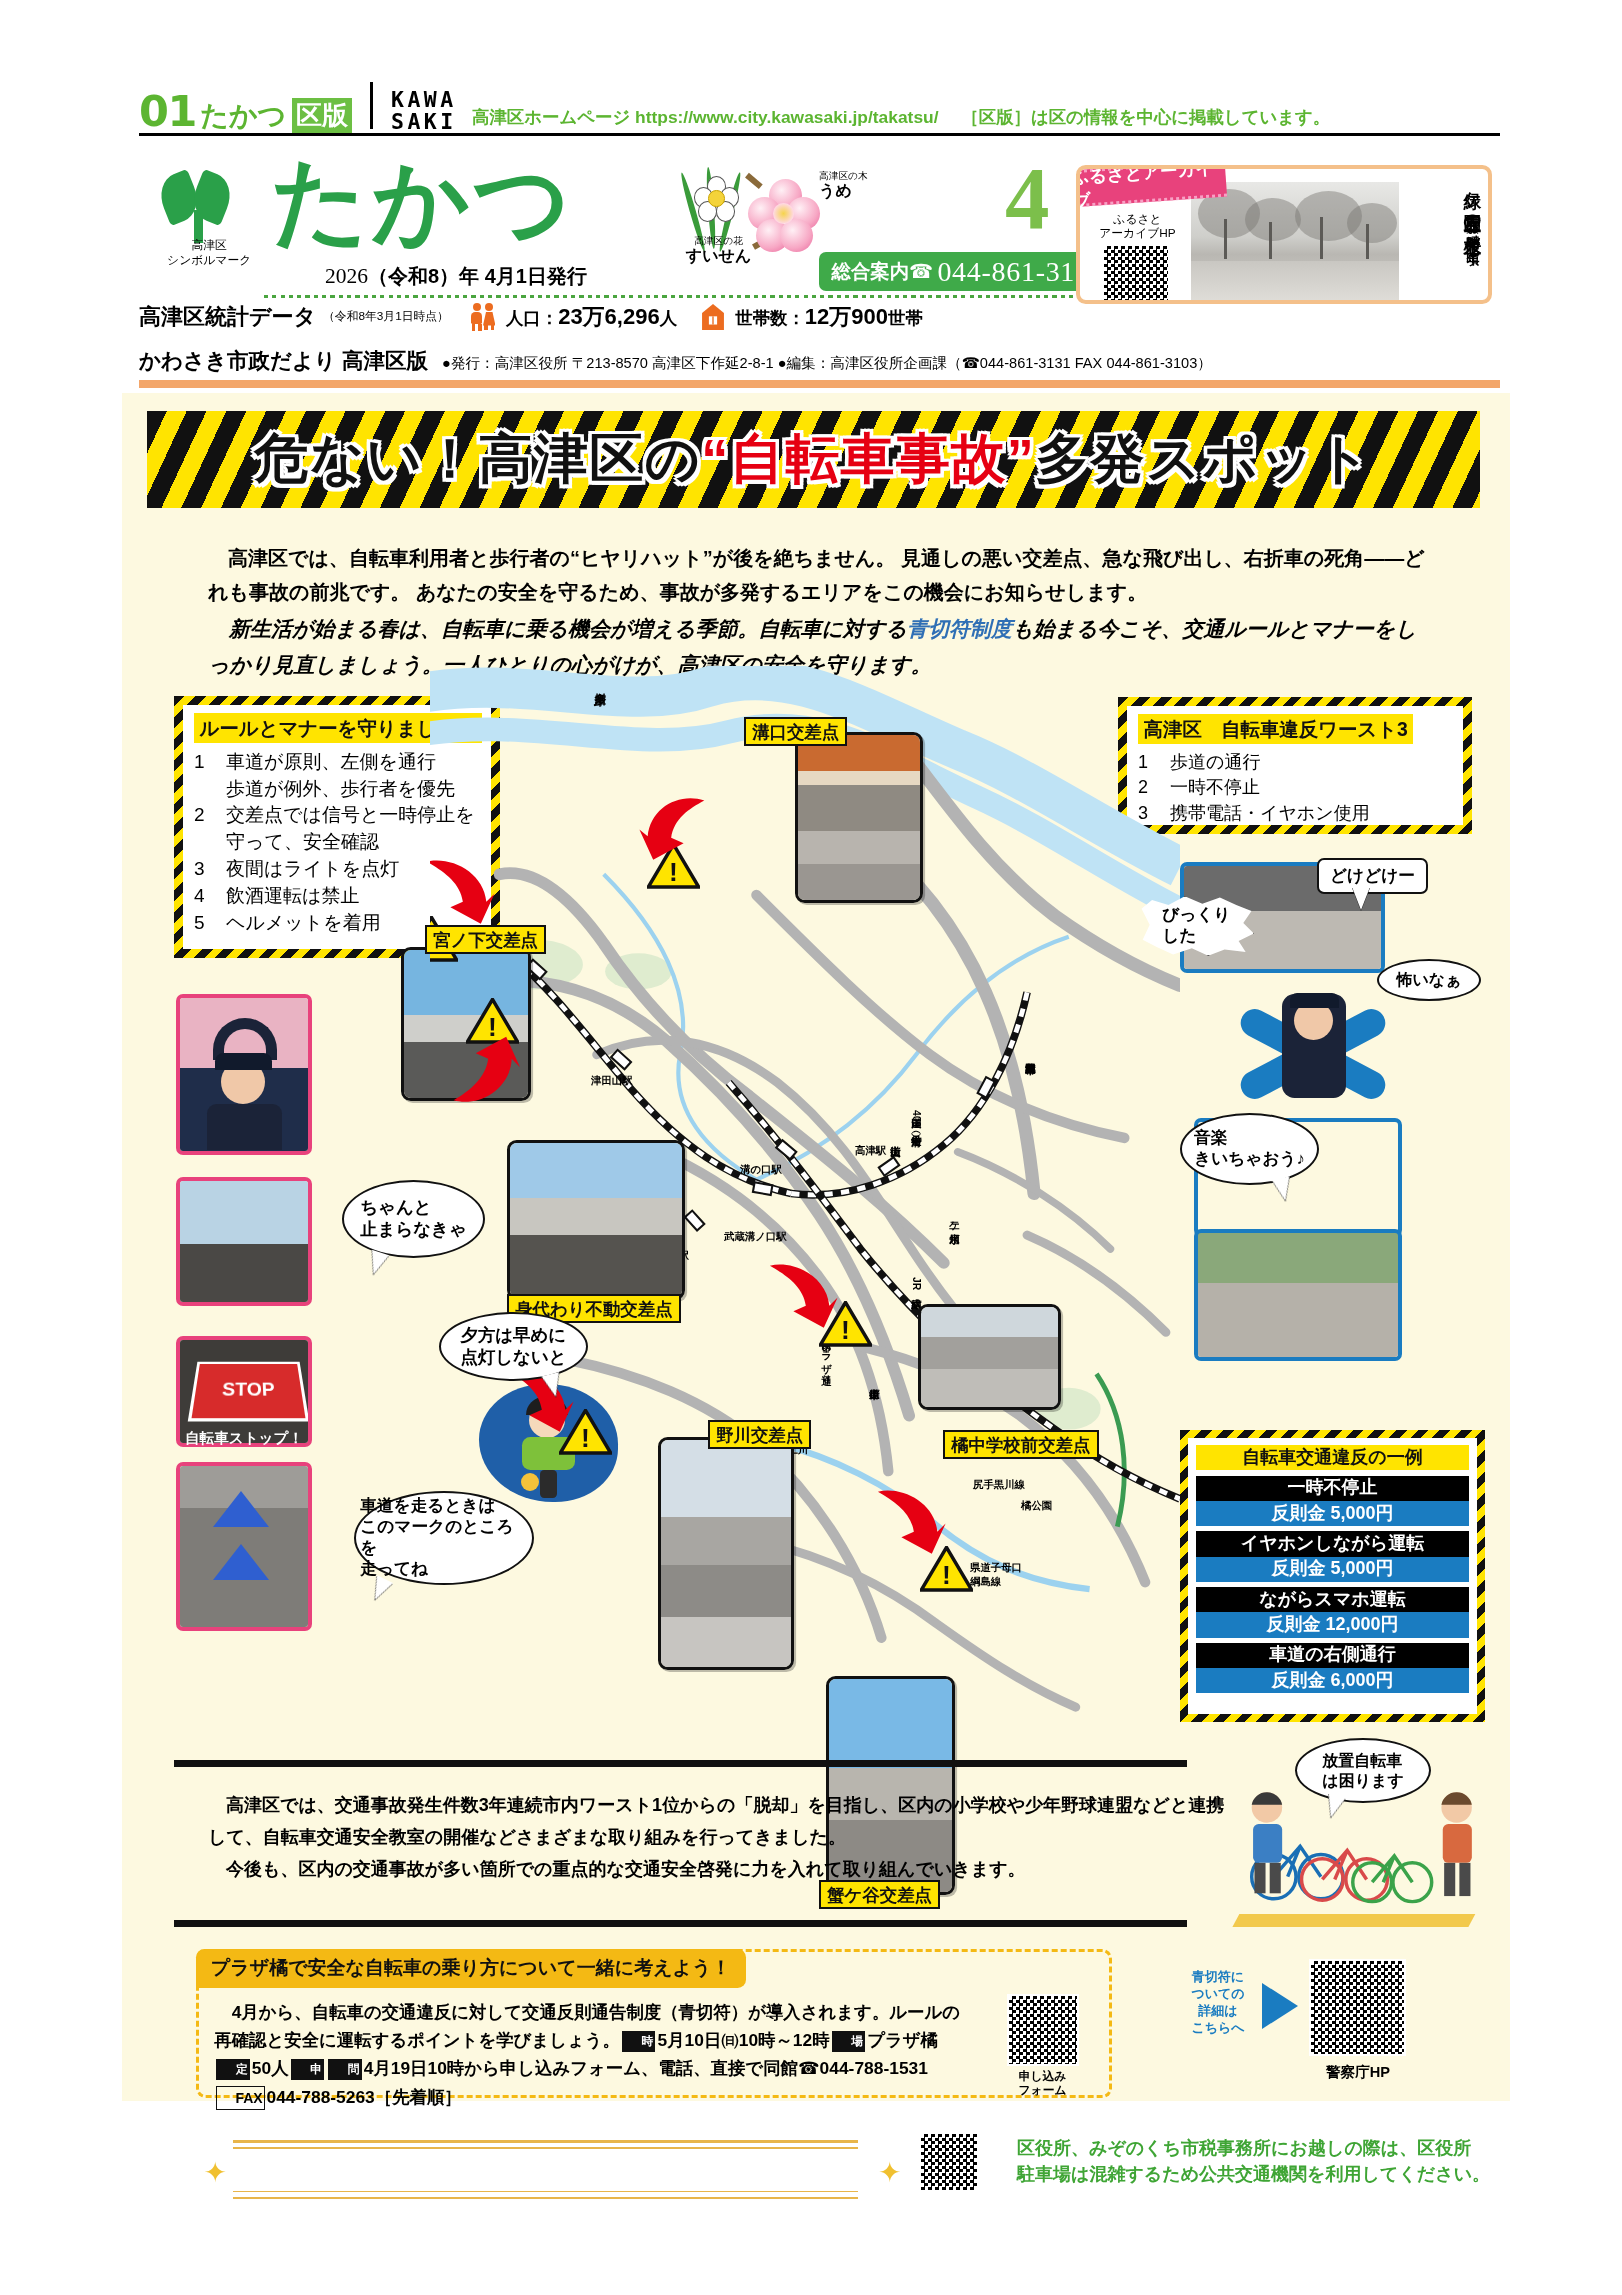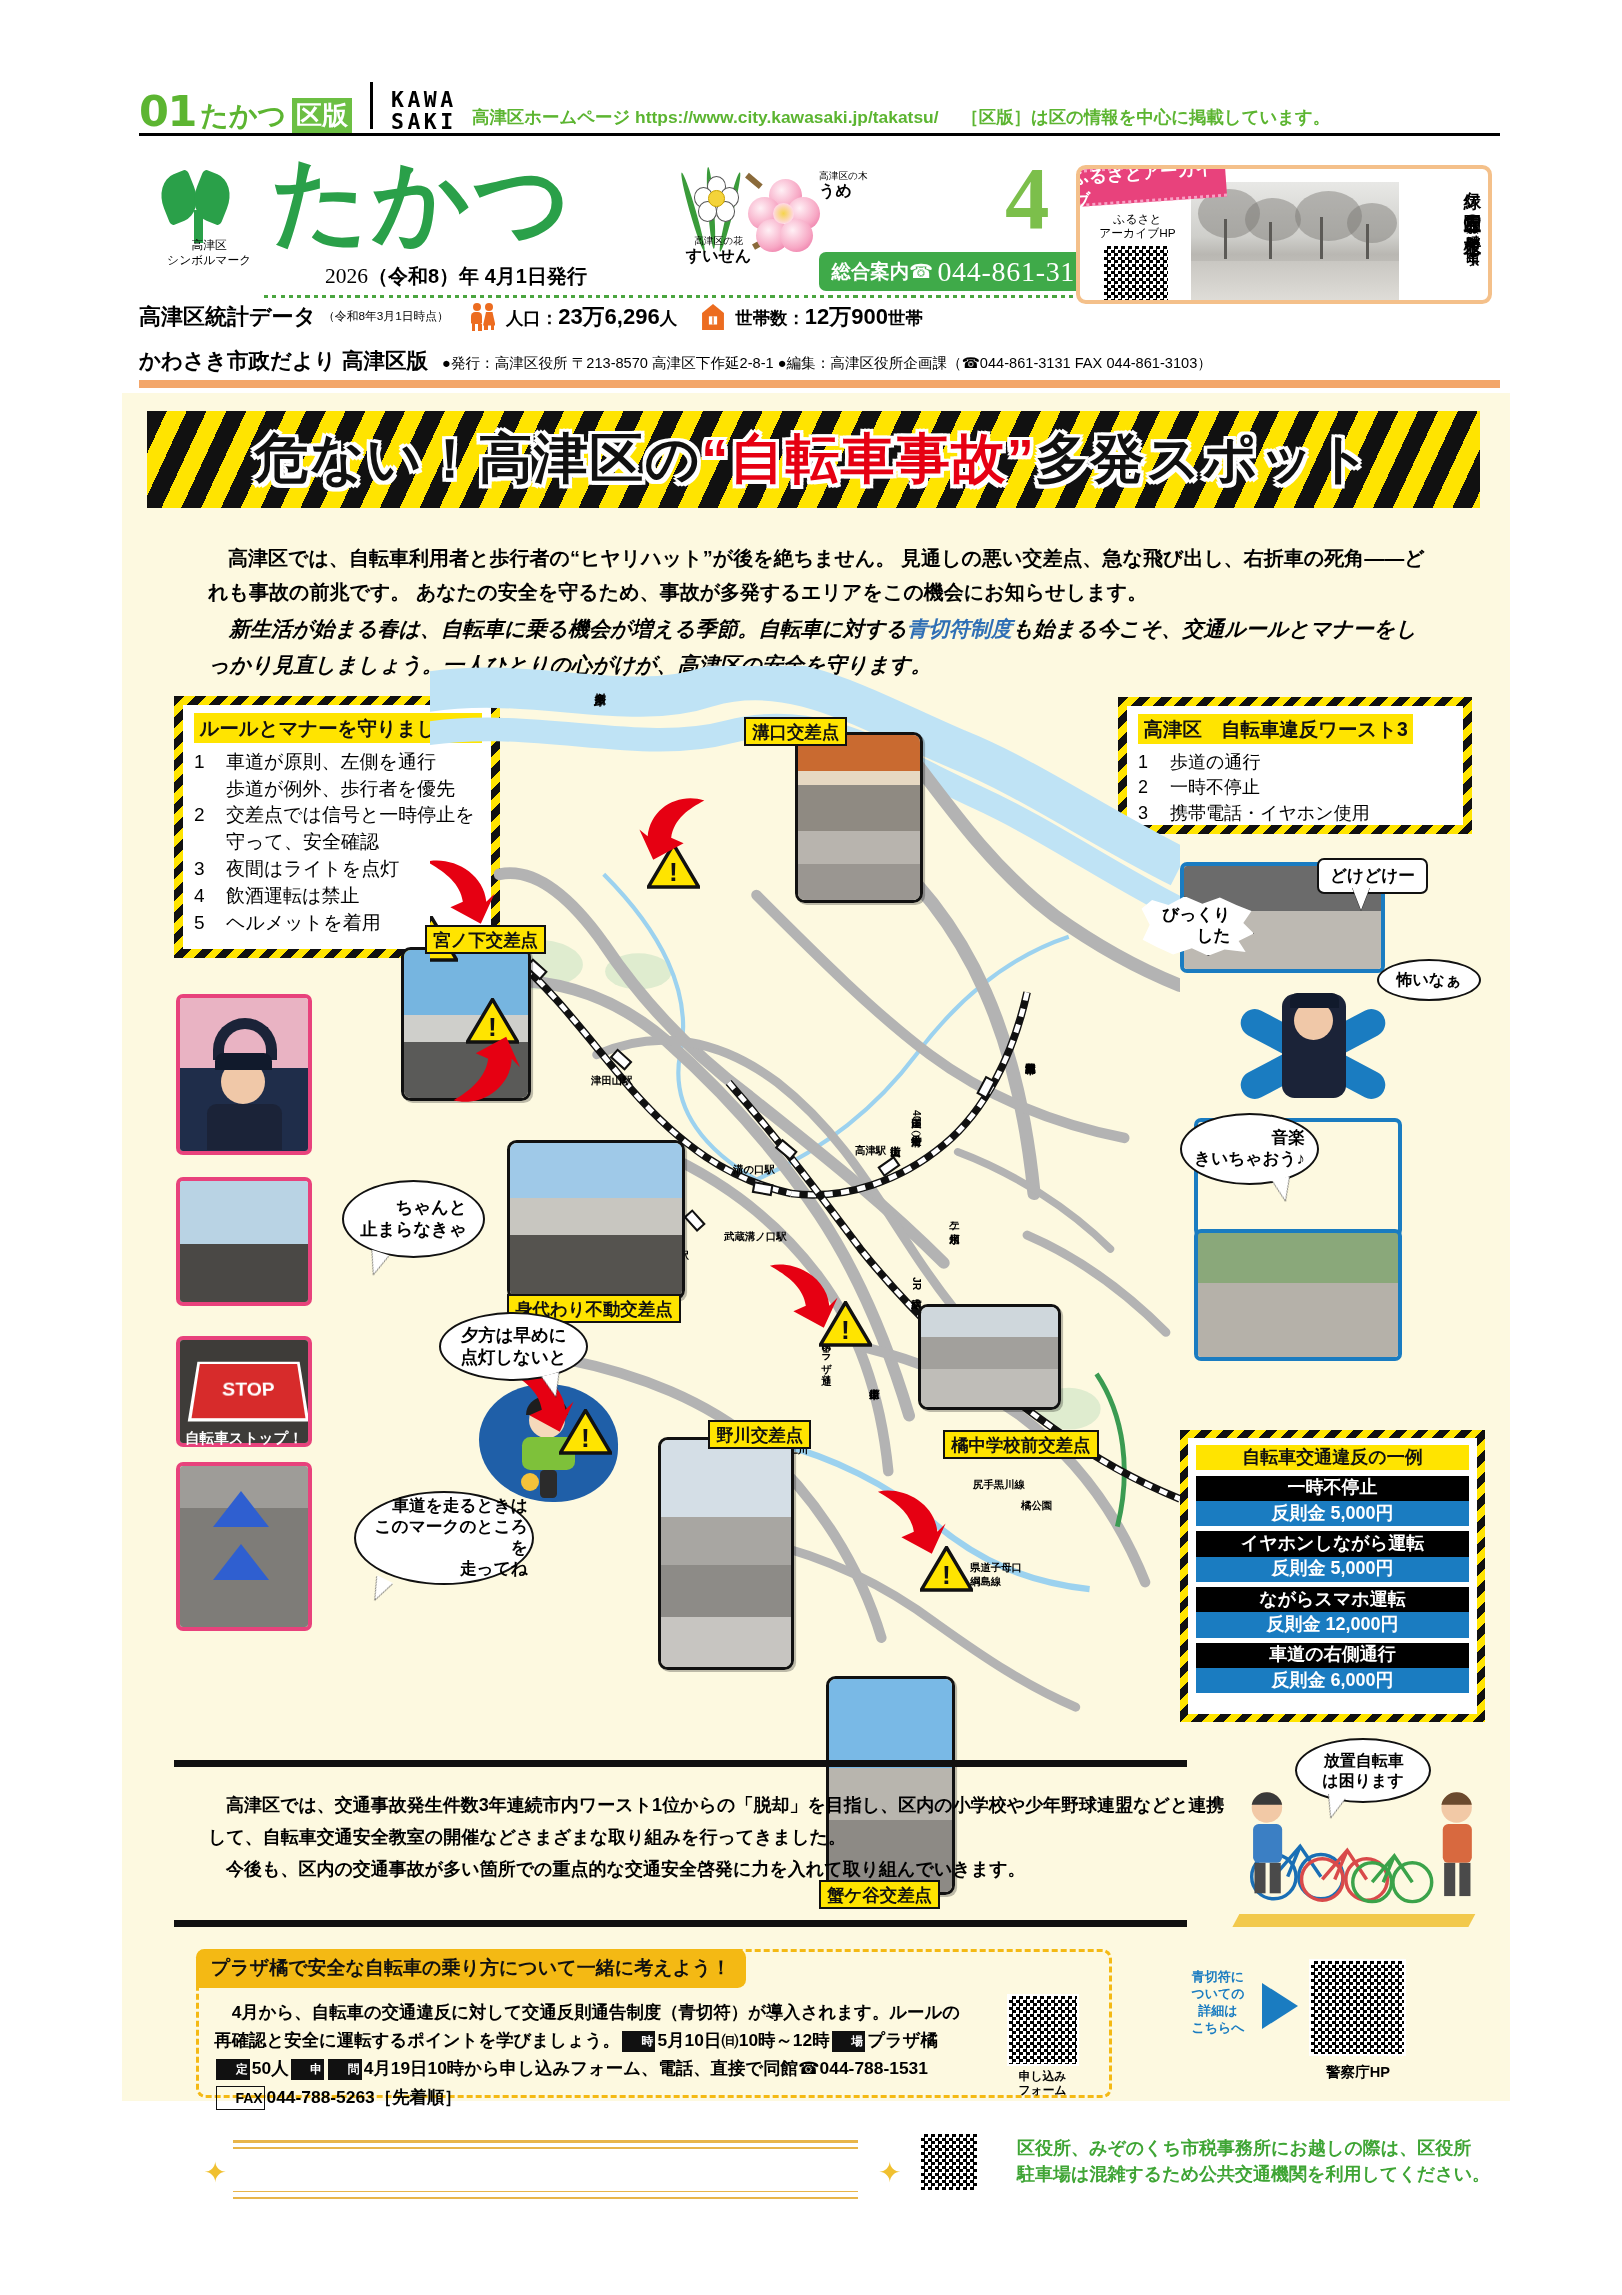--- a/index.html
+++ b/index.html
@@ -217,21 +217,21 @@
   .pc-label {
     position: absolute; background: #ffe400; border: 2.8px solid #111;
     font-size: 17.4px; font-weight: bold; color: #111; padding: 0.7px 6.2px; white-space: nowrap; z-index: 5;
   }
   .warn-wrap { position: absolute; z-index: 4; }
   .redarrow { position: absolute; z-index: 6; }
 
   
   .bubble {
     position: absolute; background: #fff; border: 2.1px solid #111; border-radius: 50%;
-    display: flex; align-items: center; justify-content: center; text-align: right;
+    display: flex; align-items: center; justify-content: center; text-align: left;
     font-size: 17.4px; font-weight: bold; color: #000; line-height: 1.25; z-index: 8; padding: 4.2px;
   }
   .bubble.rect { border-radius: 7px; }
   .bubble .tail {
     position: absolute; width: 0; height: 0;
     border-left: 9.7px solid transparent; border-right: 9.7px solid transparent;
     border-top: 23.6px solid #fff; filter: drop-shadow(0 1.4px 0 #111);
   }
   .bubble.spike { border-radius: 0; clip-path: polygon(
       3% 22%, 12% 8%, 26% 16%, 40% 2%, 55% 14%, 70% 4%, 84% 16%, 97% 26%,
@@ -573,21 +573,21 @@
         <rect x="648" y="714" width="26" height="14" transform="rotate(-35 661 721)"></rect>
         <rect x="788" y="600" width="26" height="14" transform="rotate(-62 801 607)"></rect>
         <rect x="500" y="690" width="26" height="14" transform="rotate(40 513 697)"></rect>
         <rect x="368" y="792" width="26" height="14" transform="rotate(48 381 799)"></rect>
       </g>
     </svg>
 
     <span class="maplabel vert" style="left:161px;top:16.7px;font-size:12.5px;">多摩川</span>
     <span class="maplabel" style="left:66px;top:298px;">久地駅</span>
     <span class="maplabel" style="left:161px;top:408px;">津田山駅</span>
-    <span class="maplabel" style="left:303px;top:497px;">溝の口駅</span>
+    <span class="maplabel" style="left:310px;top:497px;">溝の口駅</span>
     <span class="maplabel" style="left:425px;top:478px;">高津駅</span>
     <span class="maplabel" style="left:294px;top:564px;">武蔵溝ノ口駅</span>
     <span class="maplabel" style="left:217px;top:583px;">梶が谷駅</span>
     <span class="maplabel vert" style="left:479px;top:444px;">国道409号（府中街道）</span>
     <span class="maplabel vert" style="left:208px;top:528px;">国道246号</span>
     <span class="maplabel vert" style="left:458px;top:472px;">大山街道</span>
     <span class="maplabel vert" style="left:517px;top:548px;">二ケ領用水</span>
     <span class="maplabel vert" style="left:389px;top:666px;">市民プラザ通り</span>
     <span class="maplabel vert" style="left:479px;top:611px;">JR南武線</span>
     <span class="maplabel vert" style="left:593px;top:389px;">東急田園都市線</span>

